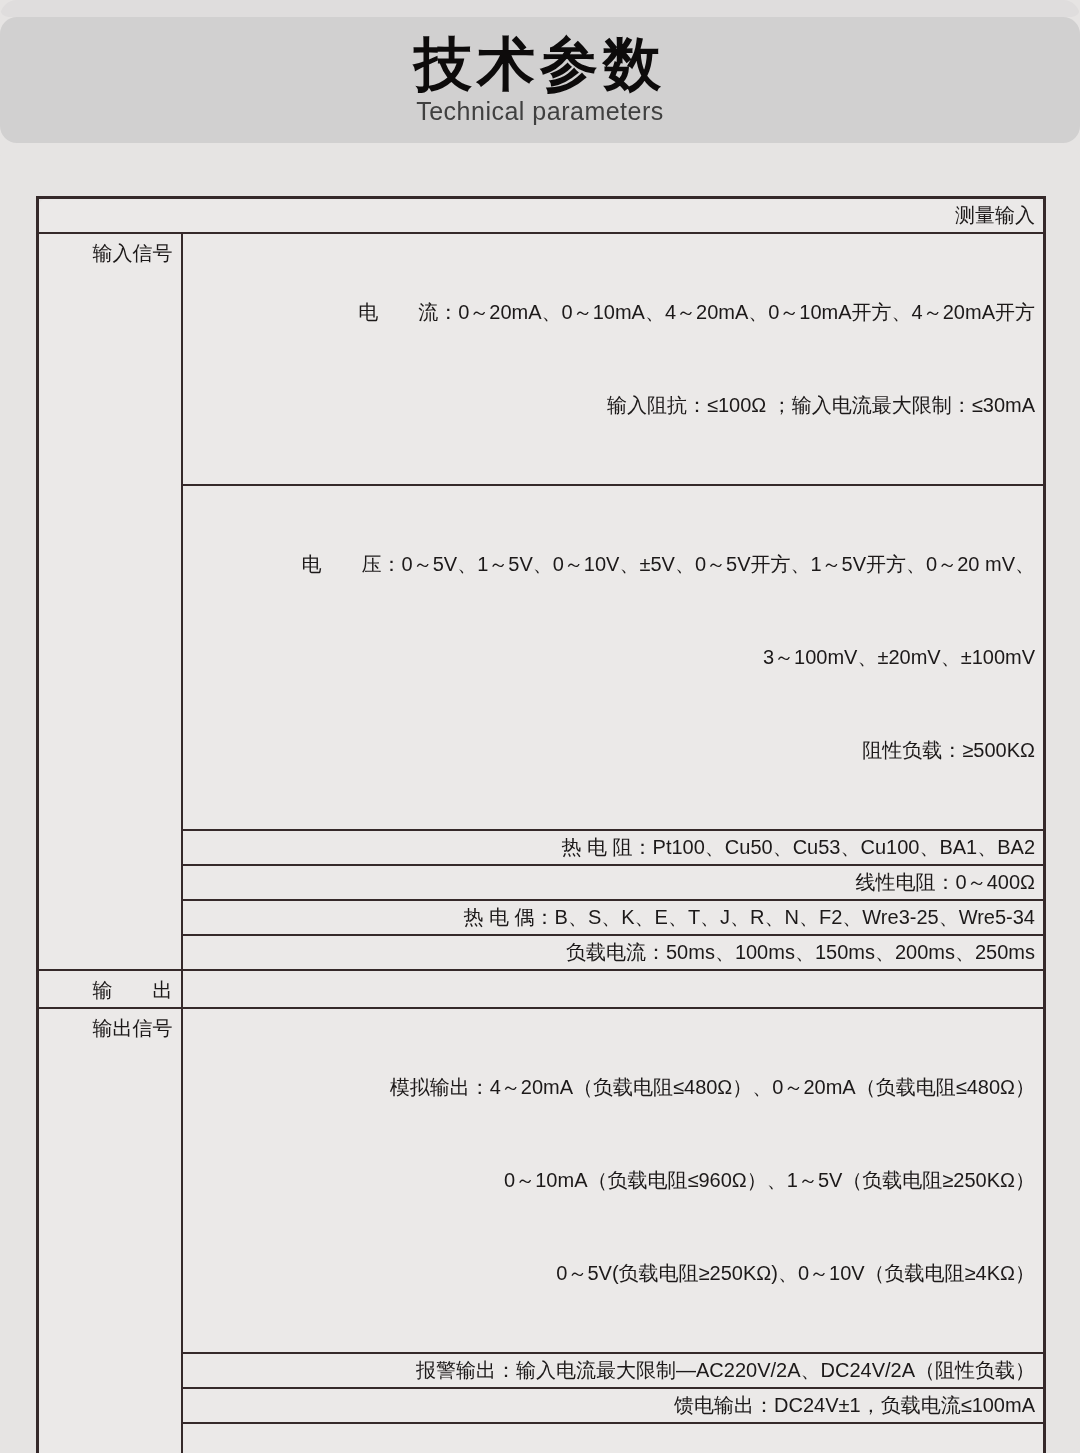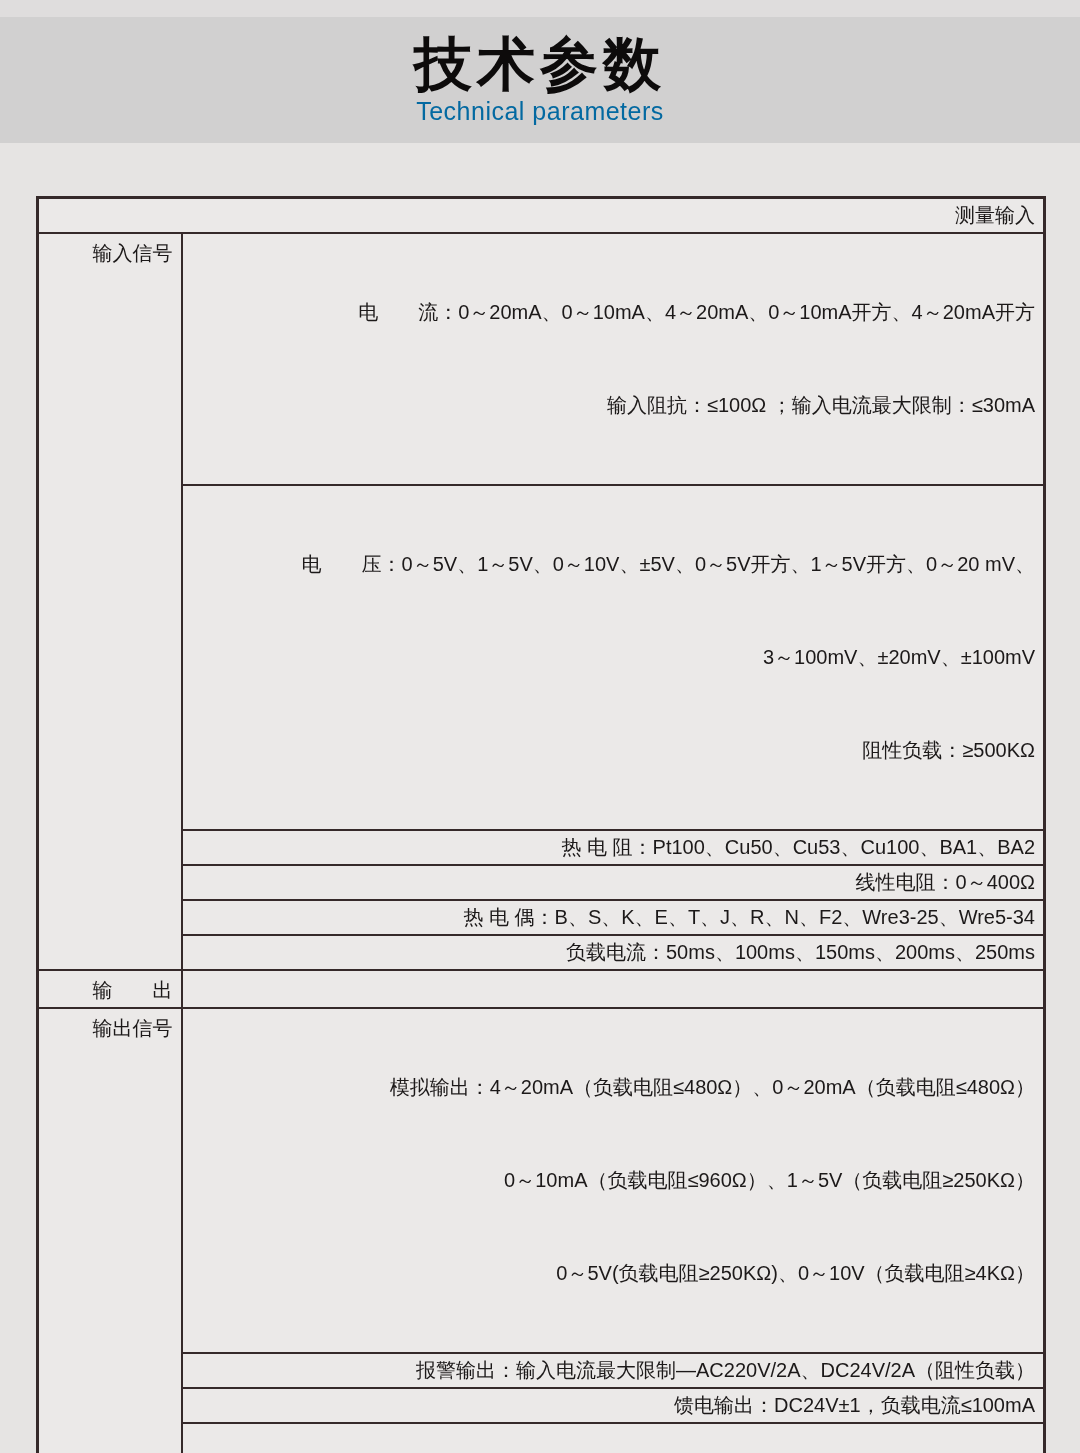--- a/index.html
+++ b/index.html
@@ -3,21 +3,21 @@
 <meta charset="utf-8">
 <style>
   :root{
     --page-top:#dfdddd;
     --band:#d1d0d0;
     --main:#e6e4e3;
     --cell:#ebe9e8;
     --border:#35292a;
     --text:#1c1919;
   }
-  *{margin:0;padding:0;box-sizing:border-box;}
+  *{margin:0;padding:0;box-sizing:border-box;border-radius:17px;}
   html,body{width:1080px;}
   body{
     width:1080px;height:1453px;
     font-family:"Liberation Sans","DejaVu Sans",sans-serif;
     color:var(--text);
     background:var(--main);
     overflow:hidden;
   }
   .band-top{height:17px;background:var(--page-top);}
   .band-title{
@@ -27,21 +27,21 @@
   .page-title{
     padding-top:14px;
     font-size:58px;
     font-weight:900;
     letter-spacing:5px;
     color:#0d0b0b;
     line-height:1.15;
   }
   .page-subtitle{
     font-size:25px;
-    color:#0369a1;
+    color:#404040;
     letter-spacing:0.5px;
     line-height:1.1;
   }
   .band-main{
     background:var(--main);
     padding-top:53px;
   }
   table.spec{
     width:1010px;
     margin-left:36px;

